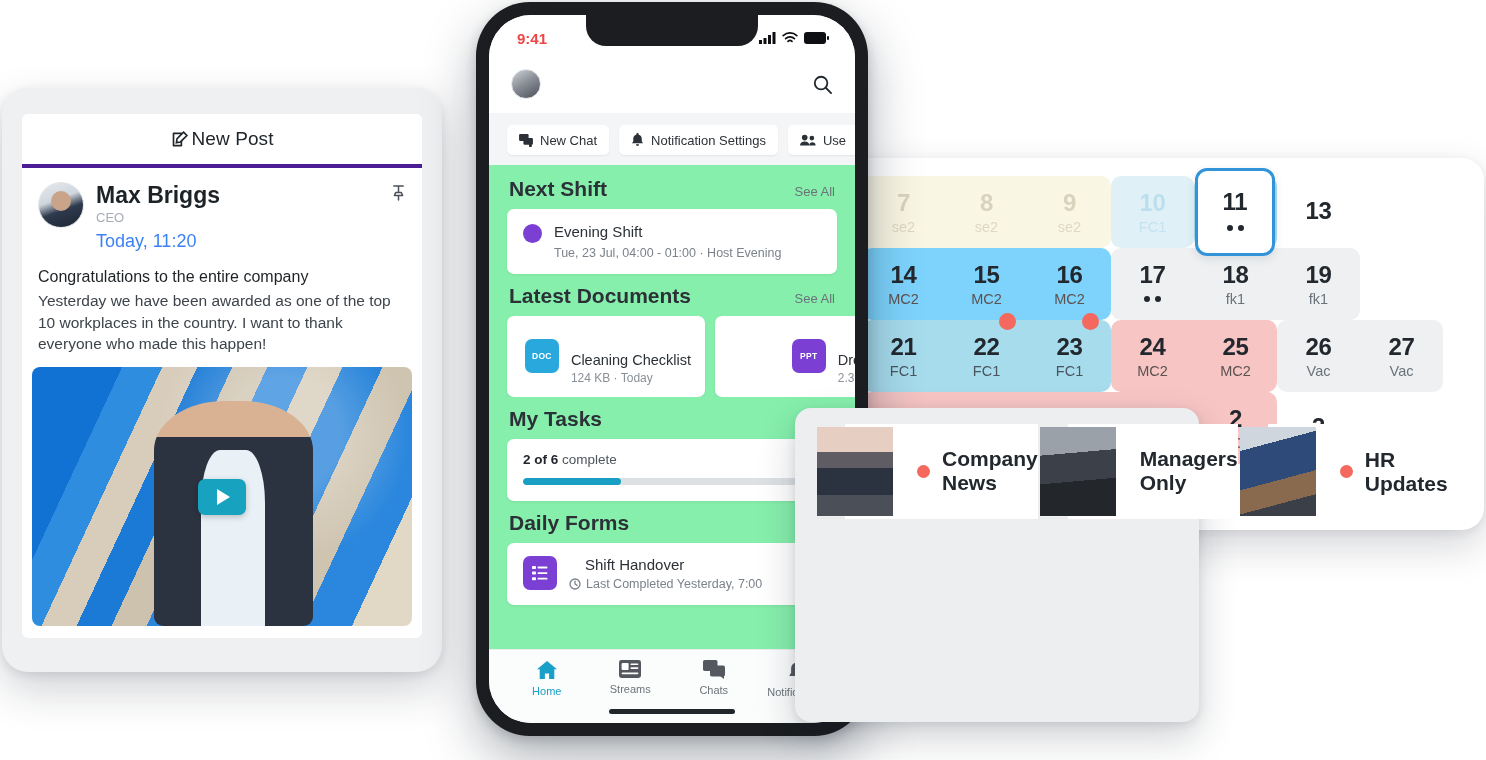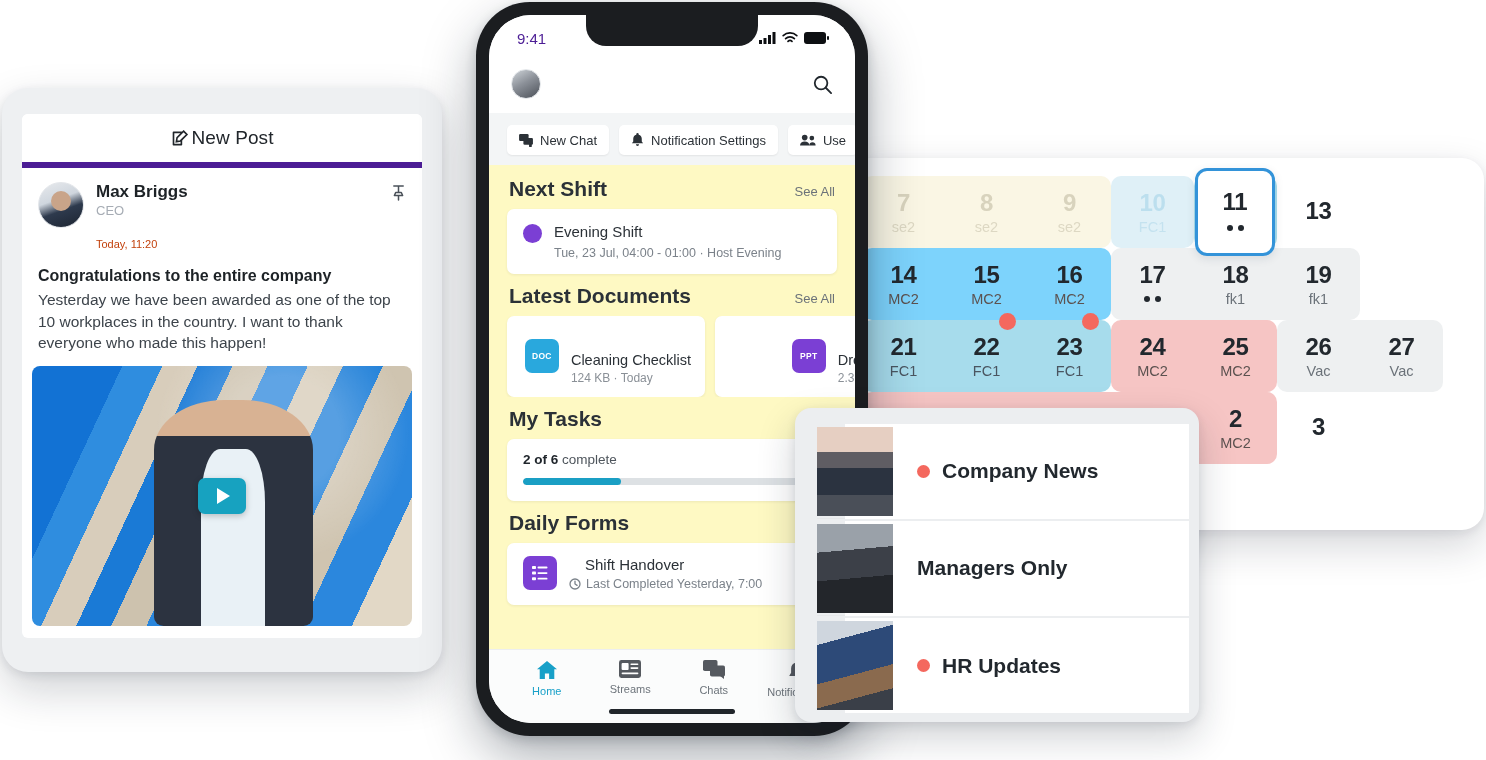--- a/index.html
+++ b/index.html
@@ -23,41 +23,41 @@
   #tablet-screen {
     width: 100%; height: 100%;
     background: #ffffff;
     border-radius: 6px;
     overflow: hidden;
     display: flex; flex-direction: column;
   }
   .newpost-bar {
     height: 54px; flex: 0 0 54px;
     display: flex; align-items: center; justify-content: center;
-    border-bottom: 6px solid #4c1d95;
+    border-bottom: 4px solid #4c1d95;
     background: #fff;
   }
   .newpost-label { font-size: 19px; color: #21262b; letter-spacing: .1px; }
   .post-head { display: flex; align-items: flex-start; padding: 14px 16px 6px 16px; position: relative; }
   .avatar {
     width: 46px; height: 46px; border-radius: 50%;
     flex: 0 0 46px; margin-right: 12px; overflow: hidden;
     background: linear-gradient(160deg,#e8eaed 0%,#cfd6de 38%,#2e3a4d 60%,#1c2431 100%);
     position: relative;
     border: 1px solid #e3e6ea;
   }
   .avatar:after {
     content:""; position:absolute; left:12px; top:8px; width:20px; height:20px;
     border-radius:50%; background:#c9a489;
   }
-  .ph-name { font-size: 17px; font-weight: bold; color: #1d2226; line-height: 1.18; }
+  .ph-name { font-size: 23px; font-weight: bold; color: #1d2226; line-height: 1.18; }
   .ph-role { font-size: 13px; color: #a6acb4; line-height: 1.45; }
-  .ph-time { font-size: 11px; color: #c2410c; line-height: 1.45; margin-top: 16px; }
+  .ph-time { font-size: 18px; color: #3b82f6; line-height: 1.45; }
   .pin-icon { position: absolute; right: 16px; top: 16px; color: #4a5159; }
-  .post-title { font-size: 16px; font-weight: bold; color: #1d2226; padding: 8px 16px 4px 16px; }
+  .post-title { font-size: 16px; font-weight: normal; color: #1d2226; padding: 8px 16px 4px 16px; }
   .post-body { font-size: 15.5px; color: #3d444b; line-height: 1.40; padding: 0 16px 12px 16px; }
   .post-media {
     margin: 0 10px 12px 10px; height: 298px; border-radius: 8px; overflow: hidden;
     position: relative;
     background:
       radial-gradient(circle at 66% 26%, rgba(255,255,255,.25) 0 18%, transparent 40%),
       linear-gradient(115deg, #1272d4 0 18%, #2f8ddf 18% 26%, #d8cdbb 26% 33%, #1a7ad6 33% 40%, #cdc2ae 40% 47%, #2a86dc 47% 55%, #d5cab6 55% 62%, #1f7fd8 62% 70%, #cfc4b0 70% 78%, #2b87dd 78% 88%, #e2d8c6 88% 100%);
   }
   .media-figure {
     position:absolute; left:32%; top:13%; width:42%; height:87%;
@@ -93,21 +93,21 @@
     display: flex; flex-direction: column;
   }
   .notch {
     position: absolute; left: 50%; transform: translateX(-50%); top: 0;
     width: 172px; height: 31px; background: #1b1d20;
     border-radius: 0 0 20px 20px; z-index: 9;
   }
   .statusbar {
     height: 40px; flex: 0 0 40px; background: #fff;
     display: flex; align-items: center; justify-content: space-between;
-    padding: 6px 26px 0 28px; font-size: 15px; font-weight: normal; color: #4c1d95;
+    padding: 6px 26px 0 28px; font-size: 15px; font-weight: bold; color: #ef4444;
   }
   .sb-right { display: flex; align-items: flex-end; gap: 6px; }
   .topbar {
     height: 58px; flex: 0 0 58px; background: #fff;
     display: flex; align-items: center; justify-content: space-between;
     padding: 0 22px;
   }
   .topbar-avatar {
     width: 30px; height: 30px; border-radius: 50%;
     background: linear-gradient(150deg,#cfd4d9 0%,#8c9199 45%,#4b5058 100%);
@@ -117,21 +117,21 @@
     display: flex; gap: 10px; padding: 12px 18px 10px 18px;
     background: #f3f5f6; flex: 0 0 auto; overflow: hidden;
   }
   .chip {
     background: #fff; border-radius: 5px; height: 30px;
     display: flex; align-items: center; gap: 7px;
     padding: 0 12px; font-size: 13px; color: #2b3137;
     white-space: nowrap; box-shadow: 0 1px 2px rgba(0,0,0,.07);
     flex: 0 0 auto;
   }
-  .ph-scroll { flex: 1 1 auto; background: #fef9c3; padding: 2px 0 0 0; overflow: hidden; }
+  .ph-scroll { flex: 1 1 auto; background: #86efac; padding: 2px 0 0 0; overflow: hidden; }
   .sec-head {
     display: flex; align-items: baseline; justify-content: space-between;
     padding: 10px 20px 8px 20px;
   }
   .sec-title { font-size: 21px; font-weight: bold; color: #2b3137; }
   .sec-link { font-size: 13px; color: #6b7279; }
   .card {
     background: #fff; border-radius: 7px; margin: 0 18px;
     box-shadow: 0 1px 3px rgba(0,0,0,.07);
   }
@@ -200,21 +200,21 @@
     box-shadow: 0 3px 10px rgba(20,40,70,.10);
   }
 
   
   #channels {
     position: absolute; left: 795px; top: 408px;
     width: 404px; height: 314px;
     background: #eceef0; border-radius: 16px;
     box-shadow: 0 16px 38px rgba(20,30,45,.20), 0 3px 10px rgba(20,30,45,.10);
     padding: 16px 10px 16px 22px; z-index: 5;
-    display: flex; flex-direction: column; gap: 2px;
+    display: flex; gap: 2px;
   }
   .chan-row {
     position: relative; height: 95px; display: flex; align-items: center;
     border-bottom: 1px solid #e6e8ea;
   }
   .chan-row:last-child { border-bottom: none; }
   .chan-thumb { position: absolute; left: 0; top: 3px; width: 76px; height: 89px; overflow: hidden; z-index: 2; }
   .chan-body {
     margin-left: 28px; flex: 1 1 auto; height: 95px; background: #fff;
     display: flex; align-items: center; padding-left: 72px; gap: 12px;

